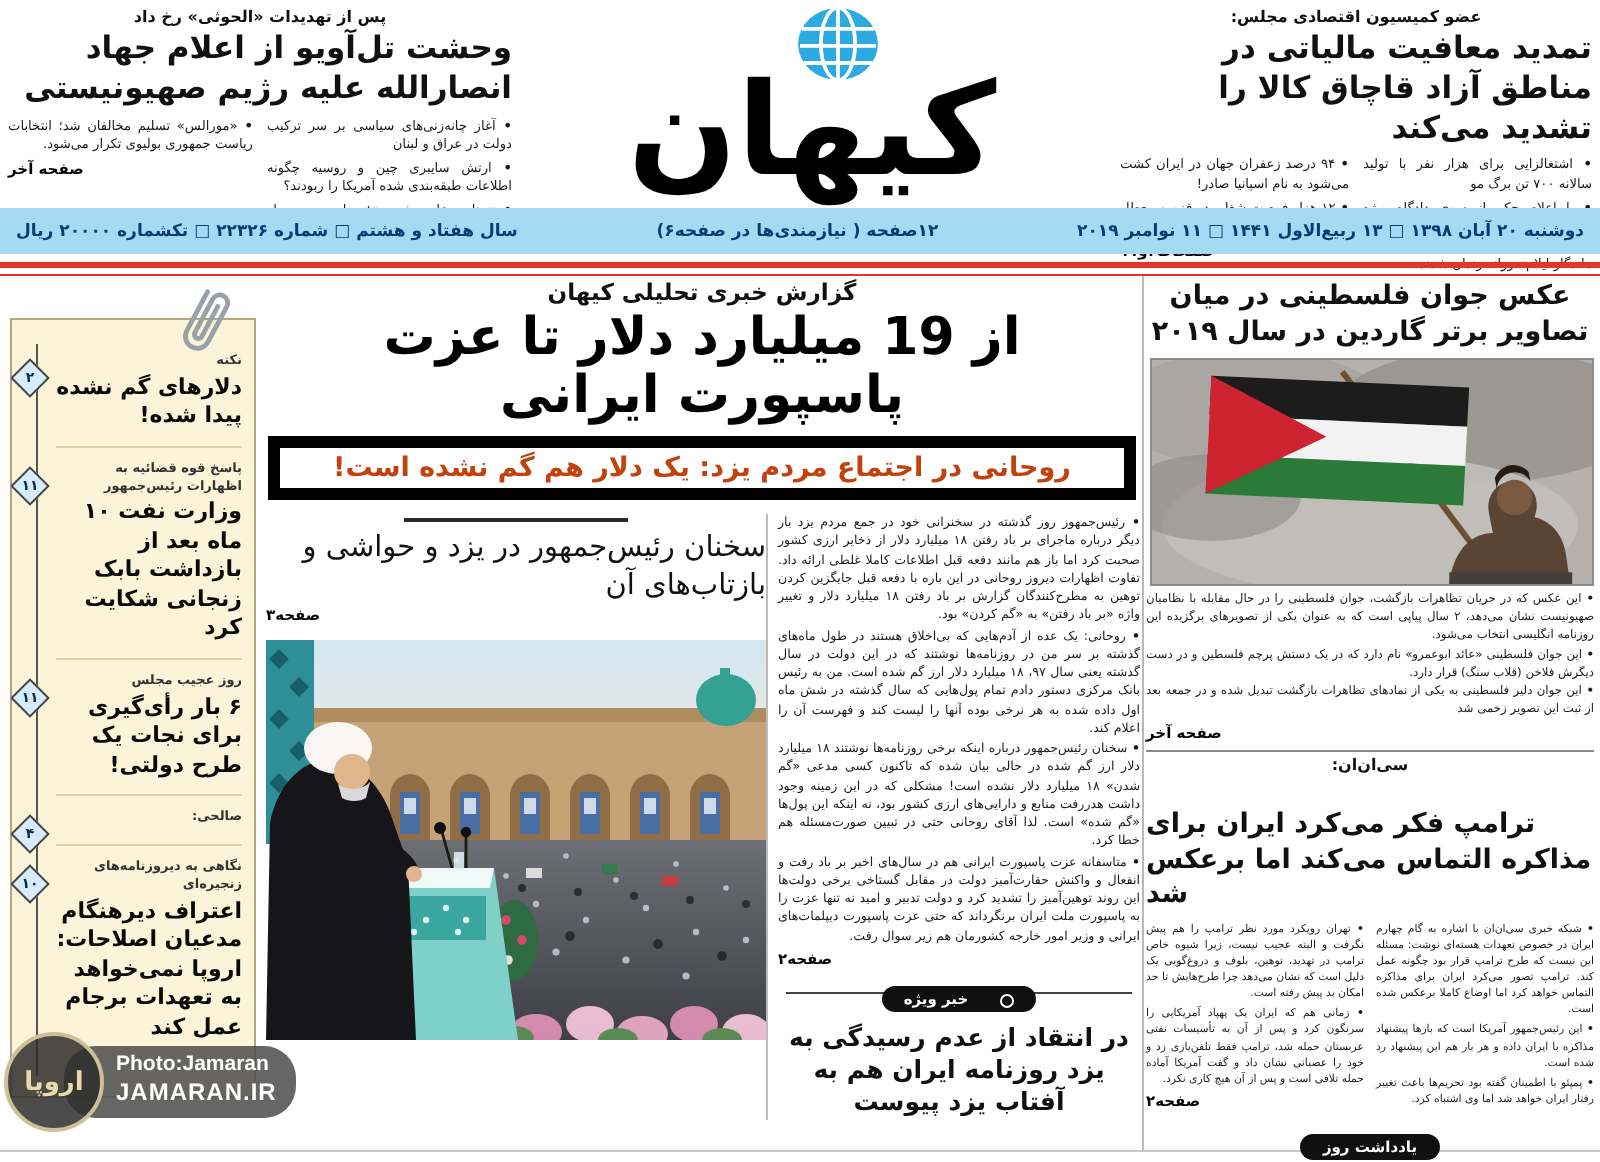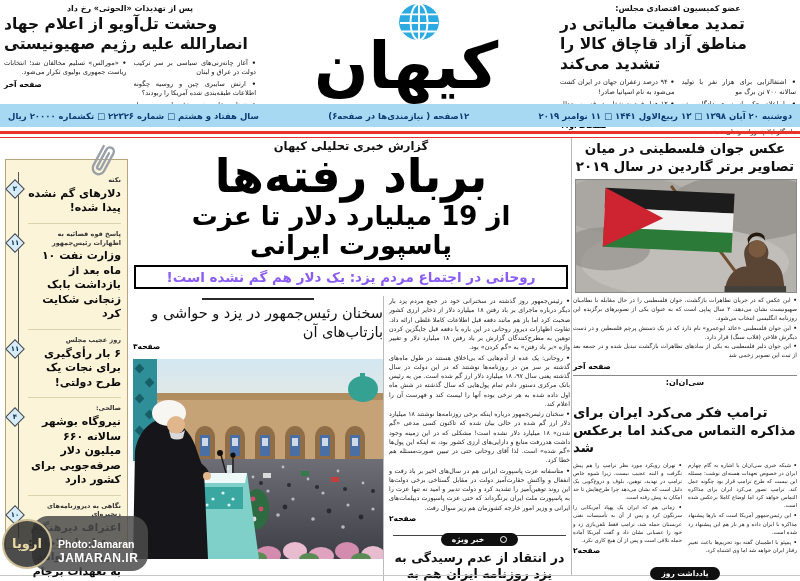--- a/index.html
+++ b/index.html
@@ -4,21 +4,21 @@
 <style>
   *{margin:0;padding:0;box-sizing:border-box}
   body{margin:0;background:#9a9a9a;font-family:"DejaVu Sans",sans-serif}
   .page{position:relative;width:800px;height:581px;margin:0 auto;background:#fff;color:#111;overflow:hidden;direction:rtl}
 
   
   .head-story{position:absolute;top:4px}
   .head-right{right:4px;width:236px}
   .head-left{left:4px;width:252px}
   .hk{font-size:8px;font-weight:bold;text-align:center;margin-bottom:2px}
-  .hhl{font-size:15.5px;font-weight:bold;text-align:left;line-height:1.28}
+  .hhl{font-size:15.5px;font-weight:bold;text-align:right;line-height:1.28}
   .hbul{display:flex;gap:7px;margin-top:4px}
   .hcol{flex:1}
   .b{text-align:justify;color:#1a1a1a}
   .b::before{content:"• ";font-weight:bold}
   .hcol .b{font-size:6.6px;line-height:1.45;margin-bottom:2px}
   .pageref{display:block;font-size:7.5px;font-weight:bold;text-align:left;margin-top:2px;color:#000}
   .head-center{position:absolute;top:0;left:258px;right:246px;height:102px;text-align:center}
   .logo-globe{position:absolute;top:3px;left:50%;margin-left:-8px}
   .logo-text{display:inline-block;margin-top:34px;font-size:64px;font-weight:bold;letter-spacing:-2px;line-height:1;color:#000}
 
@@ -35,29 +35,29 @@
   .ntitle{font-size:11px;font-weight:bold;line-height:1.32;color:#0a0a0a}
   .nbadge{position:absolute;left:-20px;top:12px;width:14px;height:14px}
   .nbadge i{position:absolute;inset:0;background:#d6ecf9;border:1px solid #444;transform:rotate(45deg)}
   .nbadge em{position:absolute;inset:0;display:flex;align-items:center;justify-content:center;font-style:normal;font-size:7px;font-weight:bold;color:#0a2a4a}
 
   
   .lead{position:absolute;top:139px;left:132px;width:438px}
   .lead-kicker{font-size:11.5px;font-weight:bold;text-align:center}
   .lead-h1{font-size:46px;font-weight:bold;text-align:center;line-height:1.02;letter-spacing:-1px;color:#000}
   .lead-h2{font-size:26px;font-weight:bold;text-align:center;line-height:1.12;margin-top:2px;letter-spacing:-.5px;color:#000}
-  .redbox{border:2px solid #000000;color:#8b5cf6;font-weight:bold;font-size:13.5px;text-align:center;margin:5px 2px 0;padding:2px 12px;background:#fff}
+  .redbox{border:6px solid #000000;color:#c2410c;font-weight:bold;font-size:13.5px;text-align:center;margin:5px 2px 0;padding:2px 12px;background:#fff}
   .lead-lower{display:flex;margin-top:7px}
   .photo-side{width:250px;border-left:0}
   .lead-lower{gap:0}
   .tcol{width:187px;border-left:1px solid #bbb;padding-left:5px}
   .tcol .b{font-size:6.3px;line-height:1.47;margin-bottom:1px}
   .special{position:relative;text-align:center;margin-top:5px}
   .special .rule{position:absolute;top:7px;left:4px;right:4px;height:1px;background:#444}
-  .pill{position:relative;display:inline-flex;align-items:center;gap:16px;background:#101010;color:#fff;font-size:7.5px;font-weight:bold;padding:2px 11px;border-radius:9px;z-index:1}
+  .pill{position:relative;display:inline-flex;align-items:flex-end;gap:16px;background:#101010;color:#fff;font-size:7.5px;font-weight:bold;padding:2px 11px;border-radius:9px;z-index:1}
   .pill .ring{width:7px;height:7px;border:1.5px solid #fff;border-radius:50%;display:inline-block}
   .sp-hl{font-size:12.5px;font-weight:bold;line-height:1.3;margin-top:3px}
   .ph{width:250px}
   .minirule{width:112px;height:2px;background:#2a2a2a;margin:2px auto 4px}
   .ph-hl{font-size:14.5px;font-weight:normal;text-align:right;line-height:1.28}
   .ph .pageref{margin-top:1px}
   .mainphoto{display:block;margin-top:8px;width:250px;height:200px}
 
   
   .rightcol{position:absolute;top:140px;right:3px;width:224px}
@@ -74,21 +74,21 @@
   .notebox{width:186px;margin:5px auto 0;text-align:center}
   .nb1{font-size:14.5px;font-weight:bold;margin-top:2px;line-height:1.2}
 
   
   .vsep{position:absolute;top:138px;left:571px;width:1px;height:437px;background:#b9b9b9}
   .bottomline{position:absolute;top:575px;left:0;right:0;height:1px;background:#c7c7c7}
 
   
   .wm{position:absolute;left:2px;top:516px;z-index:6;display:flex;align-items:center;direction:ltr}
   .wm-circle{position:relative;z-index:2;width:50px;height:50px;border-radius:50%;background:rgba(45,45,45,.85);border:2px solid #cdbf96;color:#ead9a8;display:flex;align-items:center;justify-content:center;font-weight:bold;font-size:13px}
-  .wm-box{background:rgba(75,75,75,.85);border-radius:16px;color:#fff;padding:22px 10px 5px 26px;margin-left:-20px;line-height:1.25;font-family:"Liberation Sans","DejaVu Sans",sans-serif}
+  .wm-box{background:rgba(75,75,75,.85);border-radius:16px;color:#fff;padding:3px 10px 5px 26px;margin-left:-20px;line-height:1.25;font-family:"Liberation Sans","DejaVu Sans",sans-serif}
   .wm-l1{font-size:10.5px;font-weight:bold}
   .wm-l2{font-size:12px;font-weight:bold;letter-spacing:.5px}
 </style>
 </head>
 <body>
 
 <div class="page">
 
   <section class="head-story head-right">
     <div class="hk">عضو کمیسیون اقتصادی مجلس:</div>
@@ -177,35 +177,33 @@
         </span>
       <div class="ntag">روز عجیب مجلس</div>
       <h4 class="ntitle">۶ بار رأی‌گیری برای نجات یک طرح دولتی!</h4>
     </div>
     <div class="note-item">
       <span class="nbadge">
           <i></i>
           <em>۴</em>
         </span>
       <div class="ntag">صالحی:</div>
-      <h4 class="ntitle">نیروگاه بوشهر سالانه ۶۶۰ میلیون دلار صرفه‌جویی برای کشور دارد</h4>
     </div>
     <div class="note-item">
       <span class="nbadge">
           <i></i>
           <em>۱۰</em>
         </span>
       <div class="ntag">نگاهی به دیروزنامه‌های زنجیره‌ای</div>
       <h4 class="ntitle">اعتراف دیرهنگام مدعیان اصلاحات: اروپا نمی‌خواهد به تعهدات برجام عمل کند</h4>
     </div>
   </aside>
 
   <section class="lead">
     <div class="lead-kicker">گزارش خبری تحلیلی کیهان</div>
-    <h1 class="lead-h1">برباد رفته‌ها</h1>
     <h2 class="lead-h2">از 19 میلیارد دلار تا عزت پاسپورت ایرانی</h2>
     <div class="redbox">روحانی در اجتماع مردم یزد: یک دلار هم گم نشده است!</div>
 
     <div class="lead-lower">
 
       <div class="tcol">
         <p class="b">رئیس‌جمهور روز گذشته در سخنرانی خود در جمع مردم یزد بار دیگر درباره ماجرای بر باد رفتن ۱۸ میلیارد دلار از ذخایر ارزی کشور صحبت کرد اما باز هم مانند دفعه قبل اطلاعات کاملا غلطی ارائه داد. تفاوت اظهارات دیروز روحانی در این باره با دفعه قبل جایگزین کردن توهین به مطرح‌کنندگان گزارش بر باد رفتن ۱۸ میلیارد دلار و تغییر واژه «بر باد رفتن» به «گم کردن» بود.</p>
         <p class="b">روحانی: یک عده از آدم‌هایی که بی‌اخلاق هستند در طول ماه‌های گذشته بر سر من در روزنامه‌ها نوشتند که در این دولت در سال گذشته یعنی سال ۹۷، ۱۸ میلیارد دلار ارز گم شده است. من به رئیس بانک مرکزی دستور دادم تمام پول‌هایی که سال گذشته در شش ماه اول داده شده به هر نرخی بوده آنها را لیست کند و فهرست آن را اعلام کند.</p>
         <p class="b">سخنان رئیس‌جمهور درباره اینکه برخی روزنامه‌ها نوشتند ۱۸ میلیارد دلار ارز گم شده در حالی بیان شده که تاکنون کسی مدعی «گم شدن» ۱۸ میلیارد دلار نشده است! مشکلی که در این زمینه وجود داشت هدررفت منابع و دارایی‌های ارزی کشور بود، نه اینکه این پول‌ها «گم شده» است. لذا آقای روحانی حتی در تبیین صورت‌مسئله هم خطا کرد.</p>
         <p class="b">متاسفانه عزت پاسپورت ایرانی هم در سال‌های اخیر بر باد رفت و انفعال و واکنش حقارت‌آمیز دولت در مقابل گستاخی برخی دولت‌ها این روند توهین‌آمیز را تشدید کرد و دولت تدبیر و امید نه تنها عزت را به پاسپورت ملت ایران برنگرداند که حتی عزت پاسپورت دیپلمات‌های ایرانی و وزیر امور خارجه کشورمان هم زیر سوال رفت.</p>

